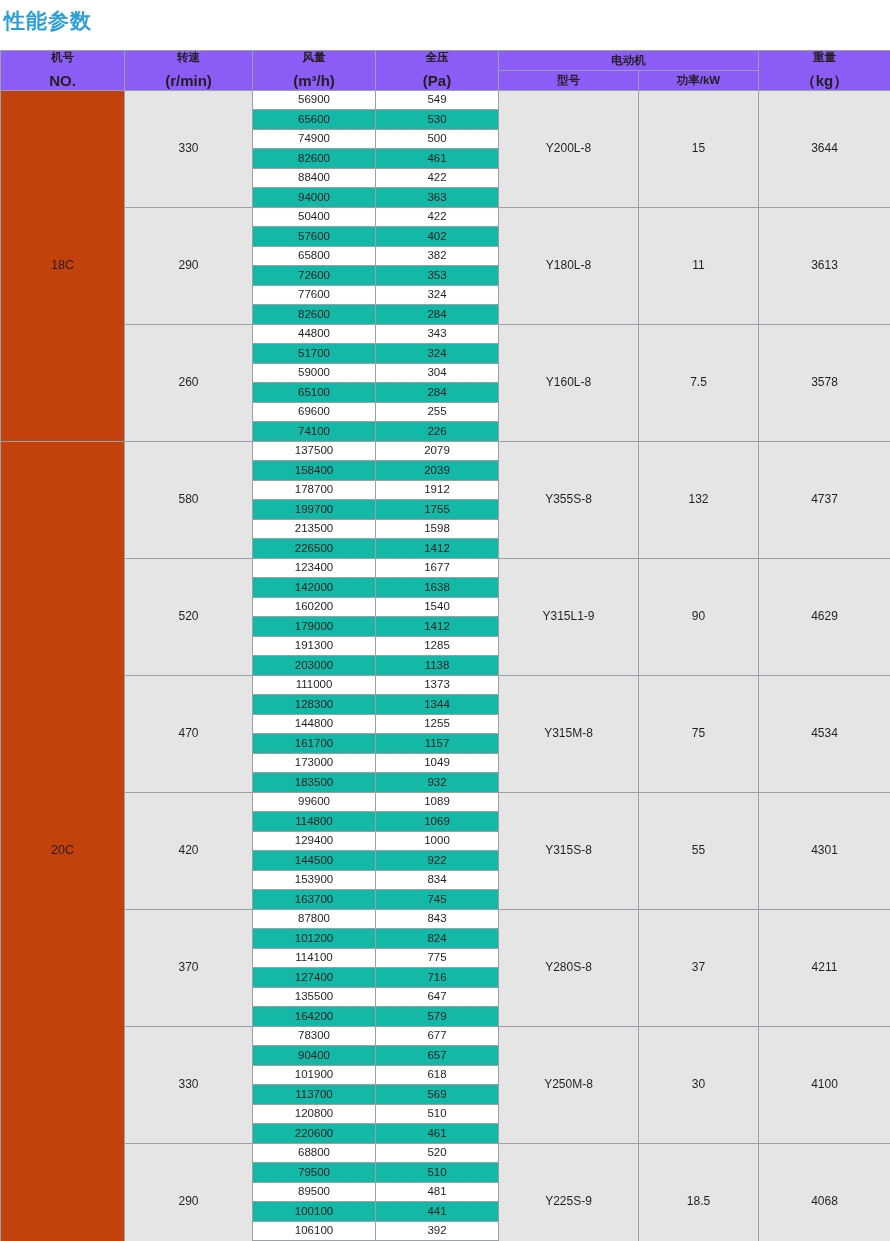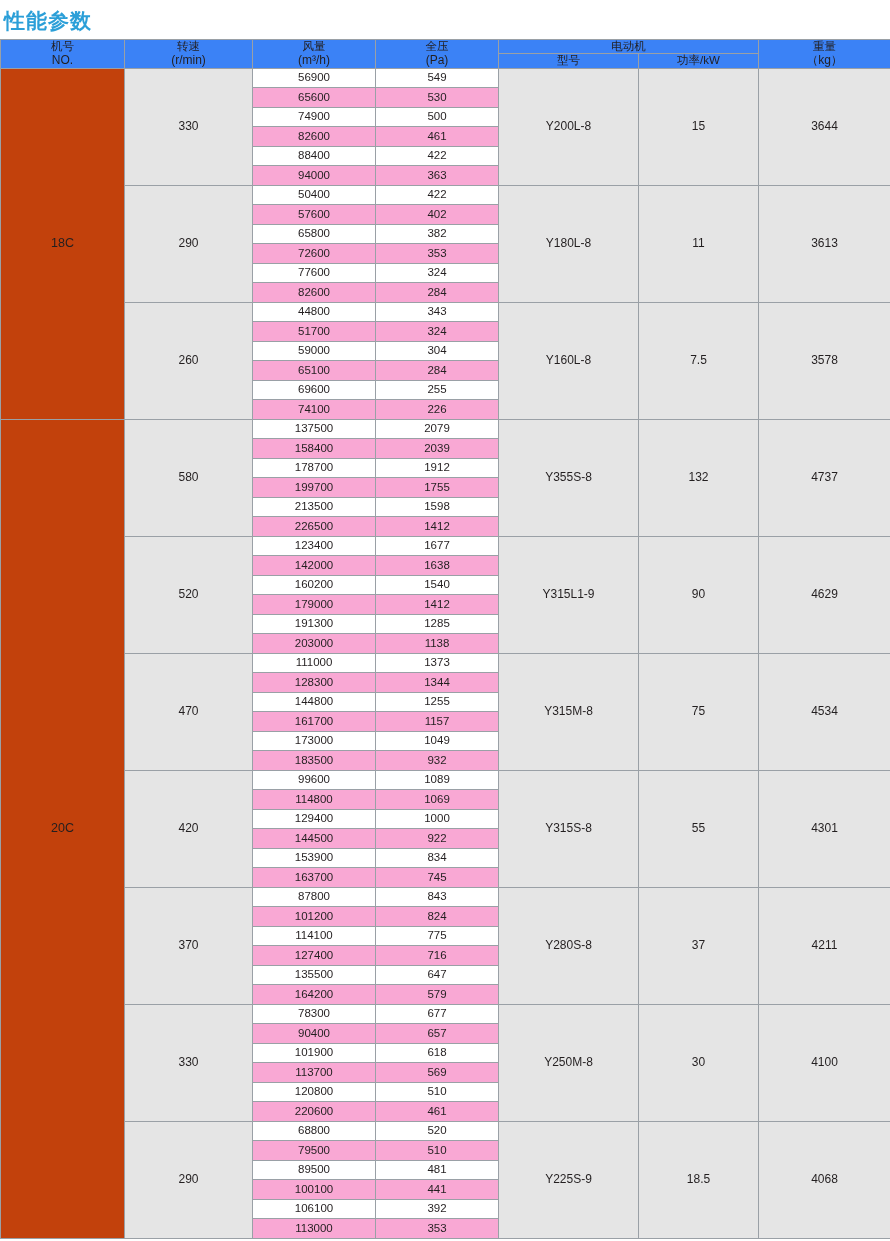--- a/index.html
+++ b/index.html
@@ -17,45 +17,46 @@
   .page {
     position: relative;
     width: 890px;
     height: 1241px;
     box-sizing: border-box;
   }
   .page-title {
     font-size: 21px;
     font-weight: bold;
     color: #2b9fd8;
-    padding: 8px 0 6px 4px;
+    padding: 8px 0 17px 4px;
     letter-spacing: 1px;
     line-height: 1.2;
   }
   table.perf {
     border-collapse: collapse;
     table-layout: fixed;
     width: 890px;
     font-size: 11.5px;
   }
   table.perf th, table.perf td {
     border: 1px solid #9aa0a6;
     text-align: center;
     vertical-align: middle;
     padding: 0;
     line-height: 1.15;
   }
   thead th {
-    background: #3b82f6;
-    font-weight: normal;
+    background: #8b5cf6;
+    font-weight: bold;
     color: #231f20;
     padding: 3px 2px;
   }
   .hdr-sub {
-    font-size: 12px;
+    font-size: 15px;
+    margin-top: 8px;
   }
   .col-no    { width: 124px; }
   .col-rpm   { width: 128px; }
   .col-flow  { width: 123px; }
   .col-press { width: 123px; }
   .col-model { width: 140px; }
   .col-power { width: 120px; }
   .col-weight{ width: 132px; }
 
   td.no-cell {
@@ -64,21 +65,21 @@
   }
   td.rpm-cell, td.model-cell, td.power-cell, td.weight-cell {
     background: #e5e5e5;
     font-size: 12px;
   }
   td.data-cell {
     height: 18.5px;
     font-size: 11.5px;
   }
   tr.alt td.data-cell {
-    background: #f9a8d4;
+    background: #14b8a6;
   }
   tr td.data-cell {
     background: #ffffff;
   }
 </style>
 </head>
 <body>
 
 <div class="page">
 

